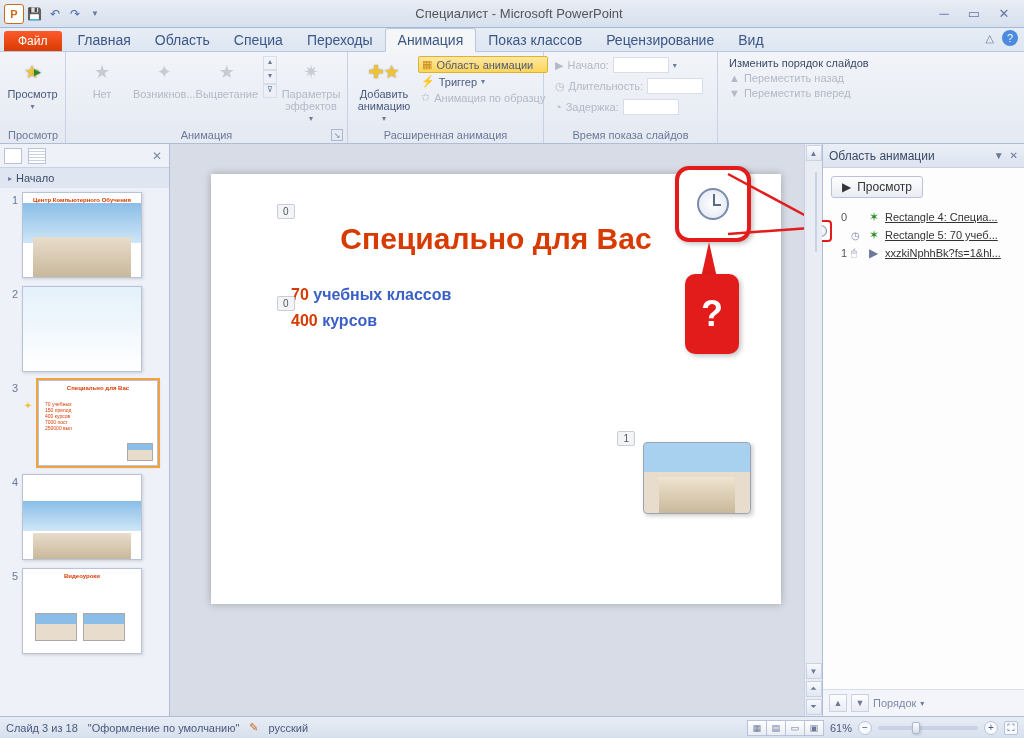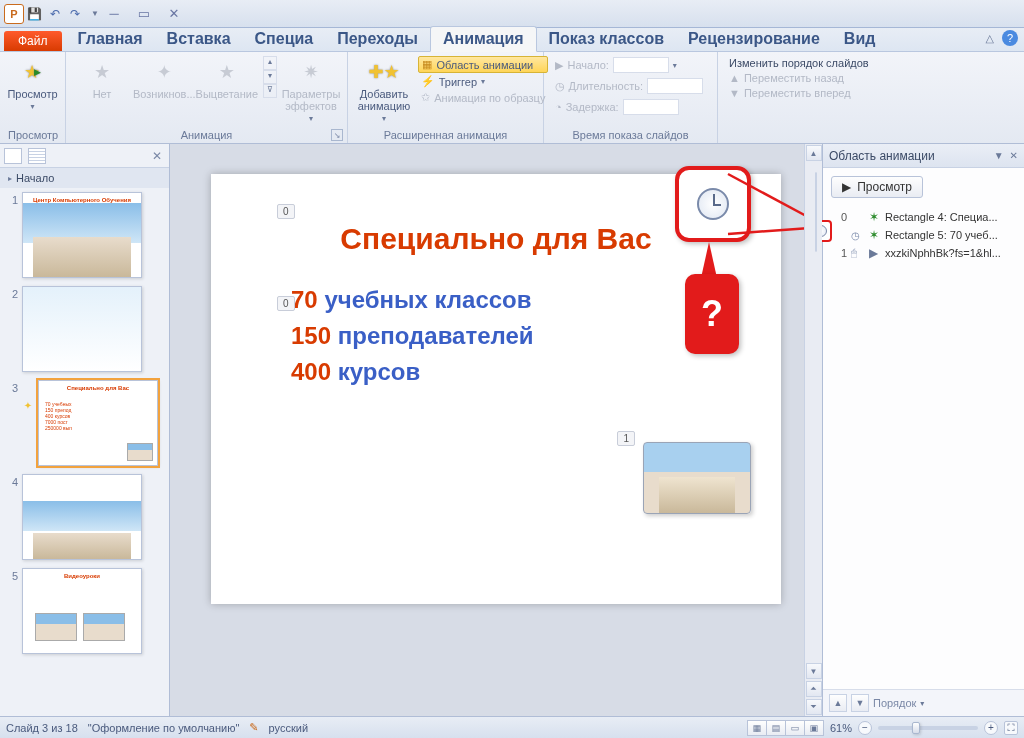--- a/index.html
+++ b/index.html
@@ -10,21 +10,21 @@
 .qat { display: flex; gap: 2px; align-items: center; }
 .qat .ic { width: 18px; height: 18px; display: flex; align-items: center; justify-content: center; border-radius: 2px; }
 .ppt-ic { width: 20px; height: 20px; background: #fff; border: 1px solid #c96b1e; border-radius: 3px; color: #c96b1e; font-weight: bold; font-size: 11px; display: flex; align-items: center; justify-content: center; }
 .title-text { flex: 1; text-align: center; color: #555; font-size: 13px; }
 .win-controls { display: flex; gap: 10px; padding-right: 6px; }
 .win-controls div { width: 20px; height: 16px; display: flex; align-items: center; justify-content: center; color: #6976a3; font-size: 13px; }
 
 
 .tabs-row { height: 24px; background: linear-gradient(#e8edf5,#dde6f2); display: flex; align-items: flex-end; padding: 0 4px; border-bottom: 1px solid #b9c7df; position: relative; }
 .file-tab { background: linear-gradient(#ff5a2c,#d83b01); color: #fff; padding: 3px 14px; font-size: 12px; border-radius: 3px 3px 0 0; margin-right: 4px; }
-.tab { padding: 3px 12px; color: #3b5787; cursor: default; font-size: 16px; font-weight: bold; }
+.tab { padding: 3px 12px; color: #3b5787; cursor: default; font-size: 14px; }
 .tab.active { background: #f5f6f7; border: 1px solid #b9c7df; border-bottom: 1px solid #f5f6f7; border-radius: 3px 3px 0 0; position: relative; top: 1px; }
 .tabs-right { position: absolute; right: 6px; top: 2px; display: flex; gap: 8px; align-items: center; }
 .help-ic { width: 16px; height: 16px; background: #4a8ae0; border-radius: 50%; color: #fff; font-size: 11px; display: flex; align-items: center; justify-content: center; }
 
 
 .ribbon { height: 92px; background: linear-gradient(#f2f4f9,#e4e9f2); border-bottom: 1px solid #b0bdd6; display: flex; }
 .group { border-right: 1px solid #c8d2e4; padding: 4px 8px 2px 8px; display: flex; flex-direction: column; }
 .group-body { flex: 1; display: flex; align-items: flex-start; gap: 6px; }
 .group-label { text-align: center; color: #6b7a99; font-size: 11px; margin-top: 2px; position: relative; }
 .launcher { position: absolute; right: -4px; bottom: 0; width: 12px; height: 12px; border: 1px solid #a9b7cf; font-size: 8px; color: #7a88a6; display: flex; align-items: center; justify-content: center; }
@@ -63,21 +63,21 @@
 .thumb .mini2 { position: absolute; bottom: 12px; display: flex; gap: 6px; left: 12px; }
 .thumb .mini2 div { width: 42px; height: 28px; background: linear-gradient(#8abee8 40%,#e8dccc 40%); border: 1px solid #aaa; }
 
 
 .editor { flex: 1; background: #d7dce6; position: relative; display: flex; }
 .editor-scroll { position: absolute; right: 0; top: 0; bottom: 0; width: 18px; background: #e9ecf3; border-left: 1px solid #c8d2e4; display: flex; flex-direction: column; align-items: center; }
 .editor-scroll .sbtn { width: 16px; height: 16px; background: linear-gradient(#f7f9fc,#e2e7f1); border: 1px solid #c8d2e4; margin: 1px 0; font-size: 8px; color: #6b7a99; display: flex; align-items: center; justify-content: center; }
 .slide-canvas { margin: 30px auto 0 auto; width: 570px; height: 430px; background: #fff; box-shadow: 0 0 8px rgba(0,0,0,.25); position: relative; padding: 30px 40px; }
 .slide-title { color: #d83b01; font-size: 30px; font-weight: bold; text-align: center; margin: 18px 0 30px 0; }
 .slide-body { margin-left: 40px; }
-.slide-line { font-size: 24px; font-weight: bold; margin-bottom: 8px; }
+.slide-line { font-size: 16px; font-weight: bold; margin-bottom: 8px; }
 .slide-line .num { color: #d83b01; }
 .slide-line .txt { color: #3a5fc6; }
 .badge { position: absolute; background: #f3f4f7; border: 1px solid #c8cdd9; border-radius: 2px; font-size: 10px; color: #555; padding: 1px 5px; }
 .slide-img { position: absolute; right: 30px; bottom: 90px; width: 108px; height: 72px; background: linear-gradient(#a8d0ef 42%,#e8dccc 42%); border: 1px solid #9aa4b6; border-radius: 4px; box-shadow: 2px 2px 4px rgba(0,0,0,.2); }
 .slide-img::after { content: ""; position: absolute; bottom: 0; left: 15px; right: 15px; height: 36px; background: linear-gradient(#efe4d0,#c9b89a); }
 
 
 .callout-zoom { position: absolute; top: -8px; right: 30px; width: 76px; height: 76px; border: 4px solid #e21b1b; border-radius: 14px; background: #fff; display: flex; align-items: center; justify-content: center; box-shadow: 2px 2px 5px rgba(0,0,0,.25); }
 .callout-zoom .clock { width: 32px; height: 32px; border: 2px solid #7a8aaa; border-radius: 50%; position: relative; background: radial-gradient(#fff,#dfe6f2); }
 .callout-zoom .clock::before { content: ""; position: absolute; top: 4px; left: 14px; width: 2px; height: 10px; background: #5a6a8a; }
@@ -92,21 +92,21 @@
 
 .apane { width: 202px; background: #eef1f7; border-left: 1px solid #b0bdd6; display: flex; flex-direction: column; }
 .apane-hdr { height: 24px; background: linear-gradient(#eaeef6,#dde4f0); border-bottom: 1px solid #c8d2e4; display: flex; align-items: center; padding: 0 6px; color: #3b4a66; font-size: 12px; }
 .apane-hdr .tools { margin-left: auto; display: flex; gap: 6px; font-size: 10px; color: #6b7a99; }
 .apane-body { padding: 8px; flex: 1; background: #fdfdfe; }
 .play-btn { background: linear-gradient(#fefefe,#e9ecf3); border: 1px solid #b8c3d9; border-radius: 3px; padding: 3px 10px; font-size: 12px; display: inline-flex; align-items: center; gap: 6px; margin-bottom: 10px; }
 .anim-row { display: flex; align-items: center; gap: 4px; font-size: 11px; padding: 2px 2px; }
 .anim-row .order { width: 14px; text-align: right; color: #555; }
 .anim-row .clk { width: 14px; font-size: 10px; color: #7a8aaa; }
 .anim-row .eff { width: 12px; color: #2a8a2a; font-size: 12px; }
-.anim-row .lbl { flex: 1; white-space: nowrap; overflow: hidden; text-overflow: ellipsis; color: #333; }
+.anim-row .lbl { flex: 1; white-space: nowrap; overflow: hidden; text-overflow: ellipsis; color: #333; text-decoration: underline; }
 .apane-ftr { border-top: 1px solid #d7ddea; padding: 4px 6px; display: flex; align-items: center; gap: 4px; font-size: 11px; color: #7a88a6; background: #f3f5fa; }
 .ordr-btn { width: 18px; height: 18px; border: 1px solid #c8d2e4; background: linear-gradient(#fefefe,#e9ecf3); font-size: 9px; display: flex; align-items: center; justify-content: center; color: #6b7a99; }
 
 
 .statusbar { height: 22px; background: linear-gradient(#e8edf5,#d7e0ee); border-top: 1px solid #b0bdd6; display: flex; align-items: center; padding: 0 6px; font-size: 11px; color: #4a5a7d; gap: 10px; }
 .statusbar .right { margin-left: auto; display: flex; align-items: center; gap: 6px; }
 .view-btns { display: flex; }
 .view-btns div { width: 20px; height: 16px; border: 1px solid #b8c3d9; background: linear-gradient(#fefefe,#e9ecf3); margin-left: -1px; font-size: 9px; color: #6b7a99; display: flex; align-items: center; justify-content: center; }
 .zoom-slider { width: 100px; height: 4px; background: #c8d2e4; border-radius: 2px; position: relative; }
 .zoom-slider .thumb { position: absolute; top: -4px; width: 8px; height: 12px; background: linear-gradient(#fefefe,#d7ddea); border: 1px solid #a9b7cf; border-radius: 2px; }
@@ -116,31 +116,32 @@
 <body>
 
 <div class="titlebar">
   <div class="qat">
     <div class="ppt-ic">P</div>
     <div class="ic" style="color:#4a6aac">💾</div>
     <div class="ic" style="color:#4a6aac">↶</div>
     <div class="ic" style="color:#4a6aac">↷</div>
     <div class="ic" style="font-size:8px;color:#6b7a99">▼</div>
   </div>
+  <div class="title-text">Специалист - Microsoft PowerPoint</div>
   <div class="win-controls">
     <div>─</div>
     <div>▭</div>
     <div>✕</div>
   </div>
 </div>
 
 <div class="tabs-row">
   <div class="file-tab">Файл</div>
   <div class="tab">Главная</div>
-  <div class="tab">Вставка</div>
+  <div class="tab">Область</div>
   <div class="tab">Специа</div>
   <div class="tab">Переходы</div>
   <div class="tab active">Анимация</div>
   <div class="tab">Показ классов</div>
   <div class="tab">Рецензирование</div>
   <div class="tab">Вид</div>
   <div class="tabs-right">
     <div style="color:#6b7a99;font-size:11px">△</div>
     <div class="help-ic">?</div>
   </div>
@@ -315,21 +316,20 @@
     </div>
   </div>
 
   <div class="editor" style="position:relative">
     <div class="slide-canvas">
       <div class="badge" style="top:30px;left:66px">0</div>
       <div class="slide-title">Специально для Вас</div>
       <div class="badge" style="top:122px;left:66px">0</div>
       <div class="slide-body">
         <div class="slide-line"><span class="num">70</span> <span class="txt">учебных классов</span></div>
-        <div class="slide-line"><span class="num">150</span> <span class="txt">преподавателей</span></div>
         <div class="slide-line"><span class="num">400</span> <span class="txt">курсов</span></div>
       </div>
       <div class="badge" style="bottom:158px;right:146px">1</div>
       <div class="slide-img"></div>
 
       <div class="callout-zoom">
           <div class="clock"></div>
         </div>
       <div class="callout-stem"></div>
       <div class="callout-q">?</div>

